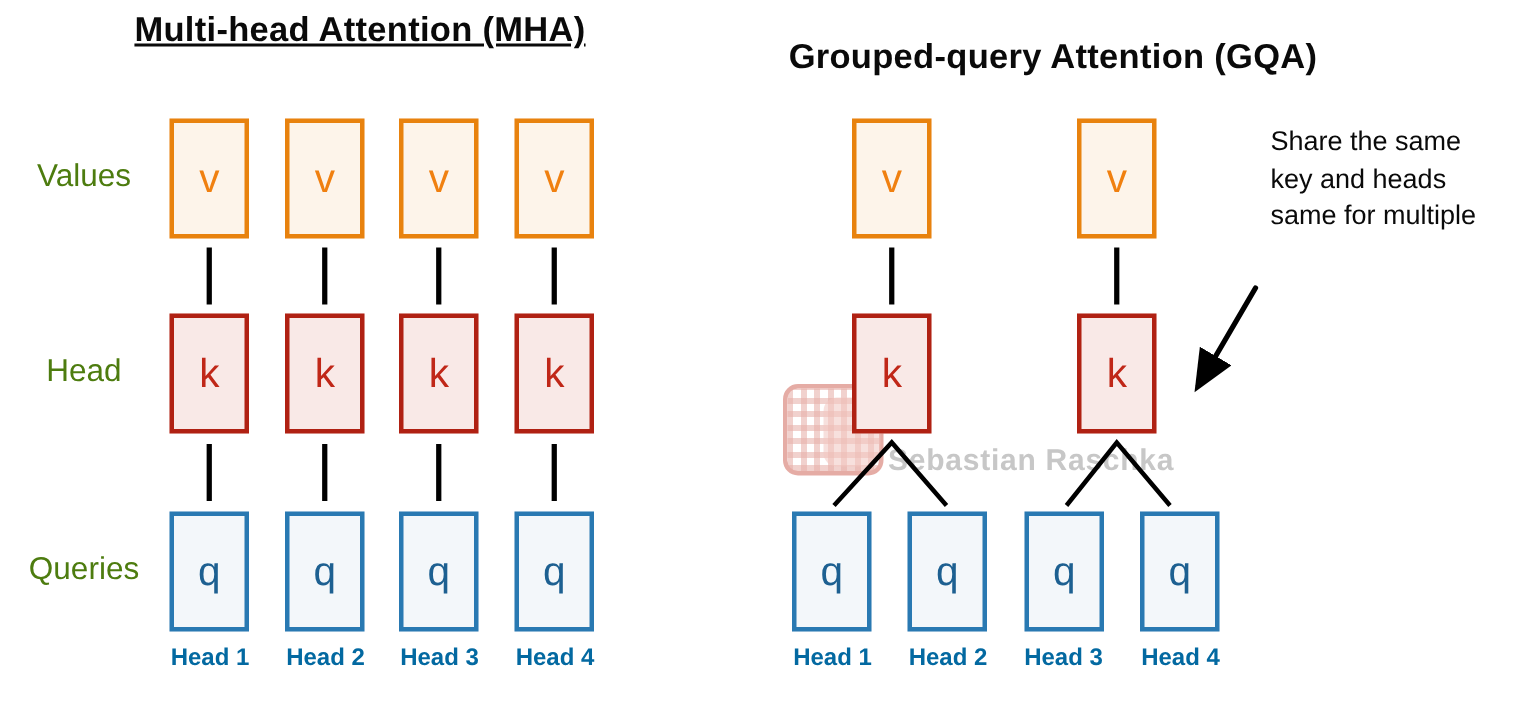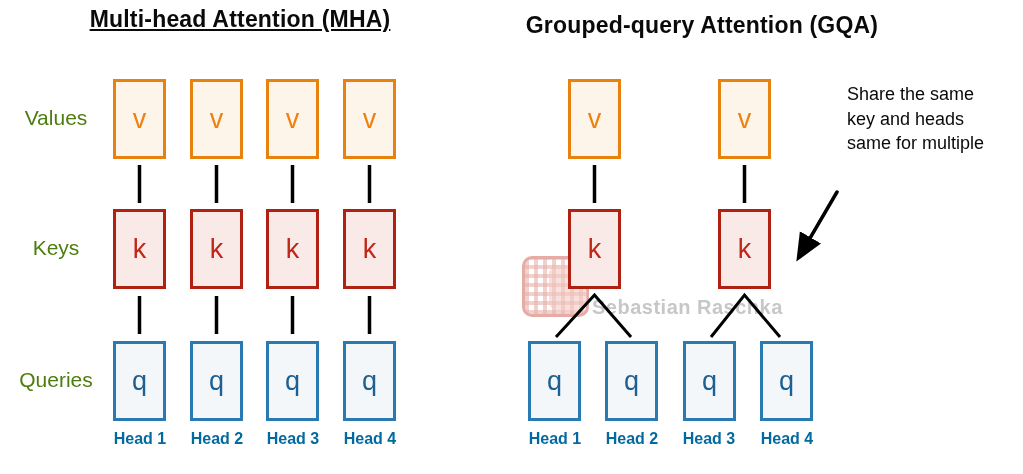--- a/index.html
+++ b/index.html
@@ -48,24 +48,24 @@
     position:absolute; left:592px; top:296px; font-size:20px; font-weight:bold;
     color:#C7C7C7; letter-spacing:0.5px; z-index:1; white-space:nowrap;
   }
 </style>
 </head>
 <body>
 
 <div id="canvas">
 
   <div class="panel-title" style="left:40px; top:6px; width:400px;text-decoration:underline;">Multi-head Attention (MHA)</div>
-  <div class="panel-title" style="left:502px; top:12px; width:400px;">Grouped-query Attention (GQA)</div>
+  <div class="panel-title" style="left:502px; top:24px; width:400px;">Grouped-query Attention (GQA)</div>
 
   <div class="row-label" style="top:106px;">Values</div>
-  <div class="row-label" style="top:236px;">Keys</div>
+  <div class="row-label" style="top:236px;">Head</div>
   <div class="row-label" style="top:368px;">Queries</div>
 
   <div class="box v-box" style="left:113px; top:79px;">
       <span>v</span>
     </div>
   <div class="box v-box" style="left:190px; top:79px;">
       <span>v</span>
     </div>
   <div class="box v-box" style="left:266px; top:79px;">
       <span>v</span>

